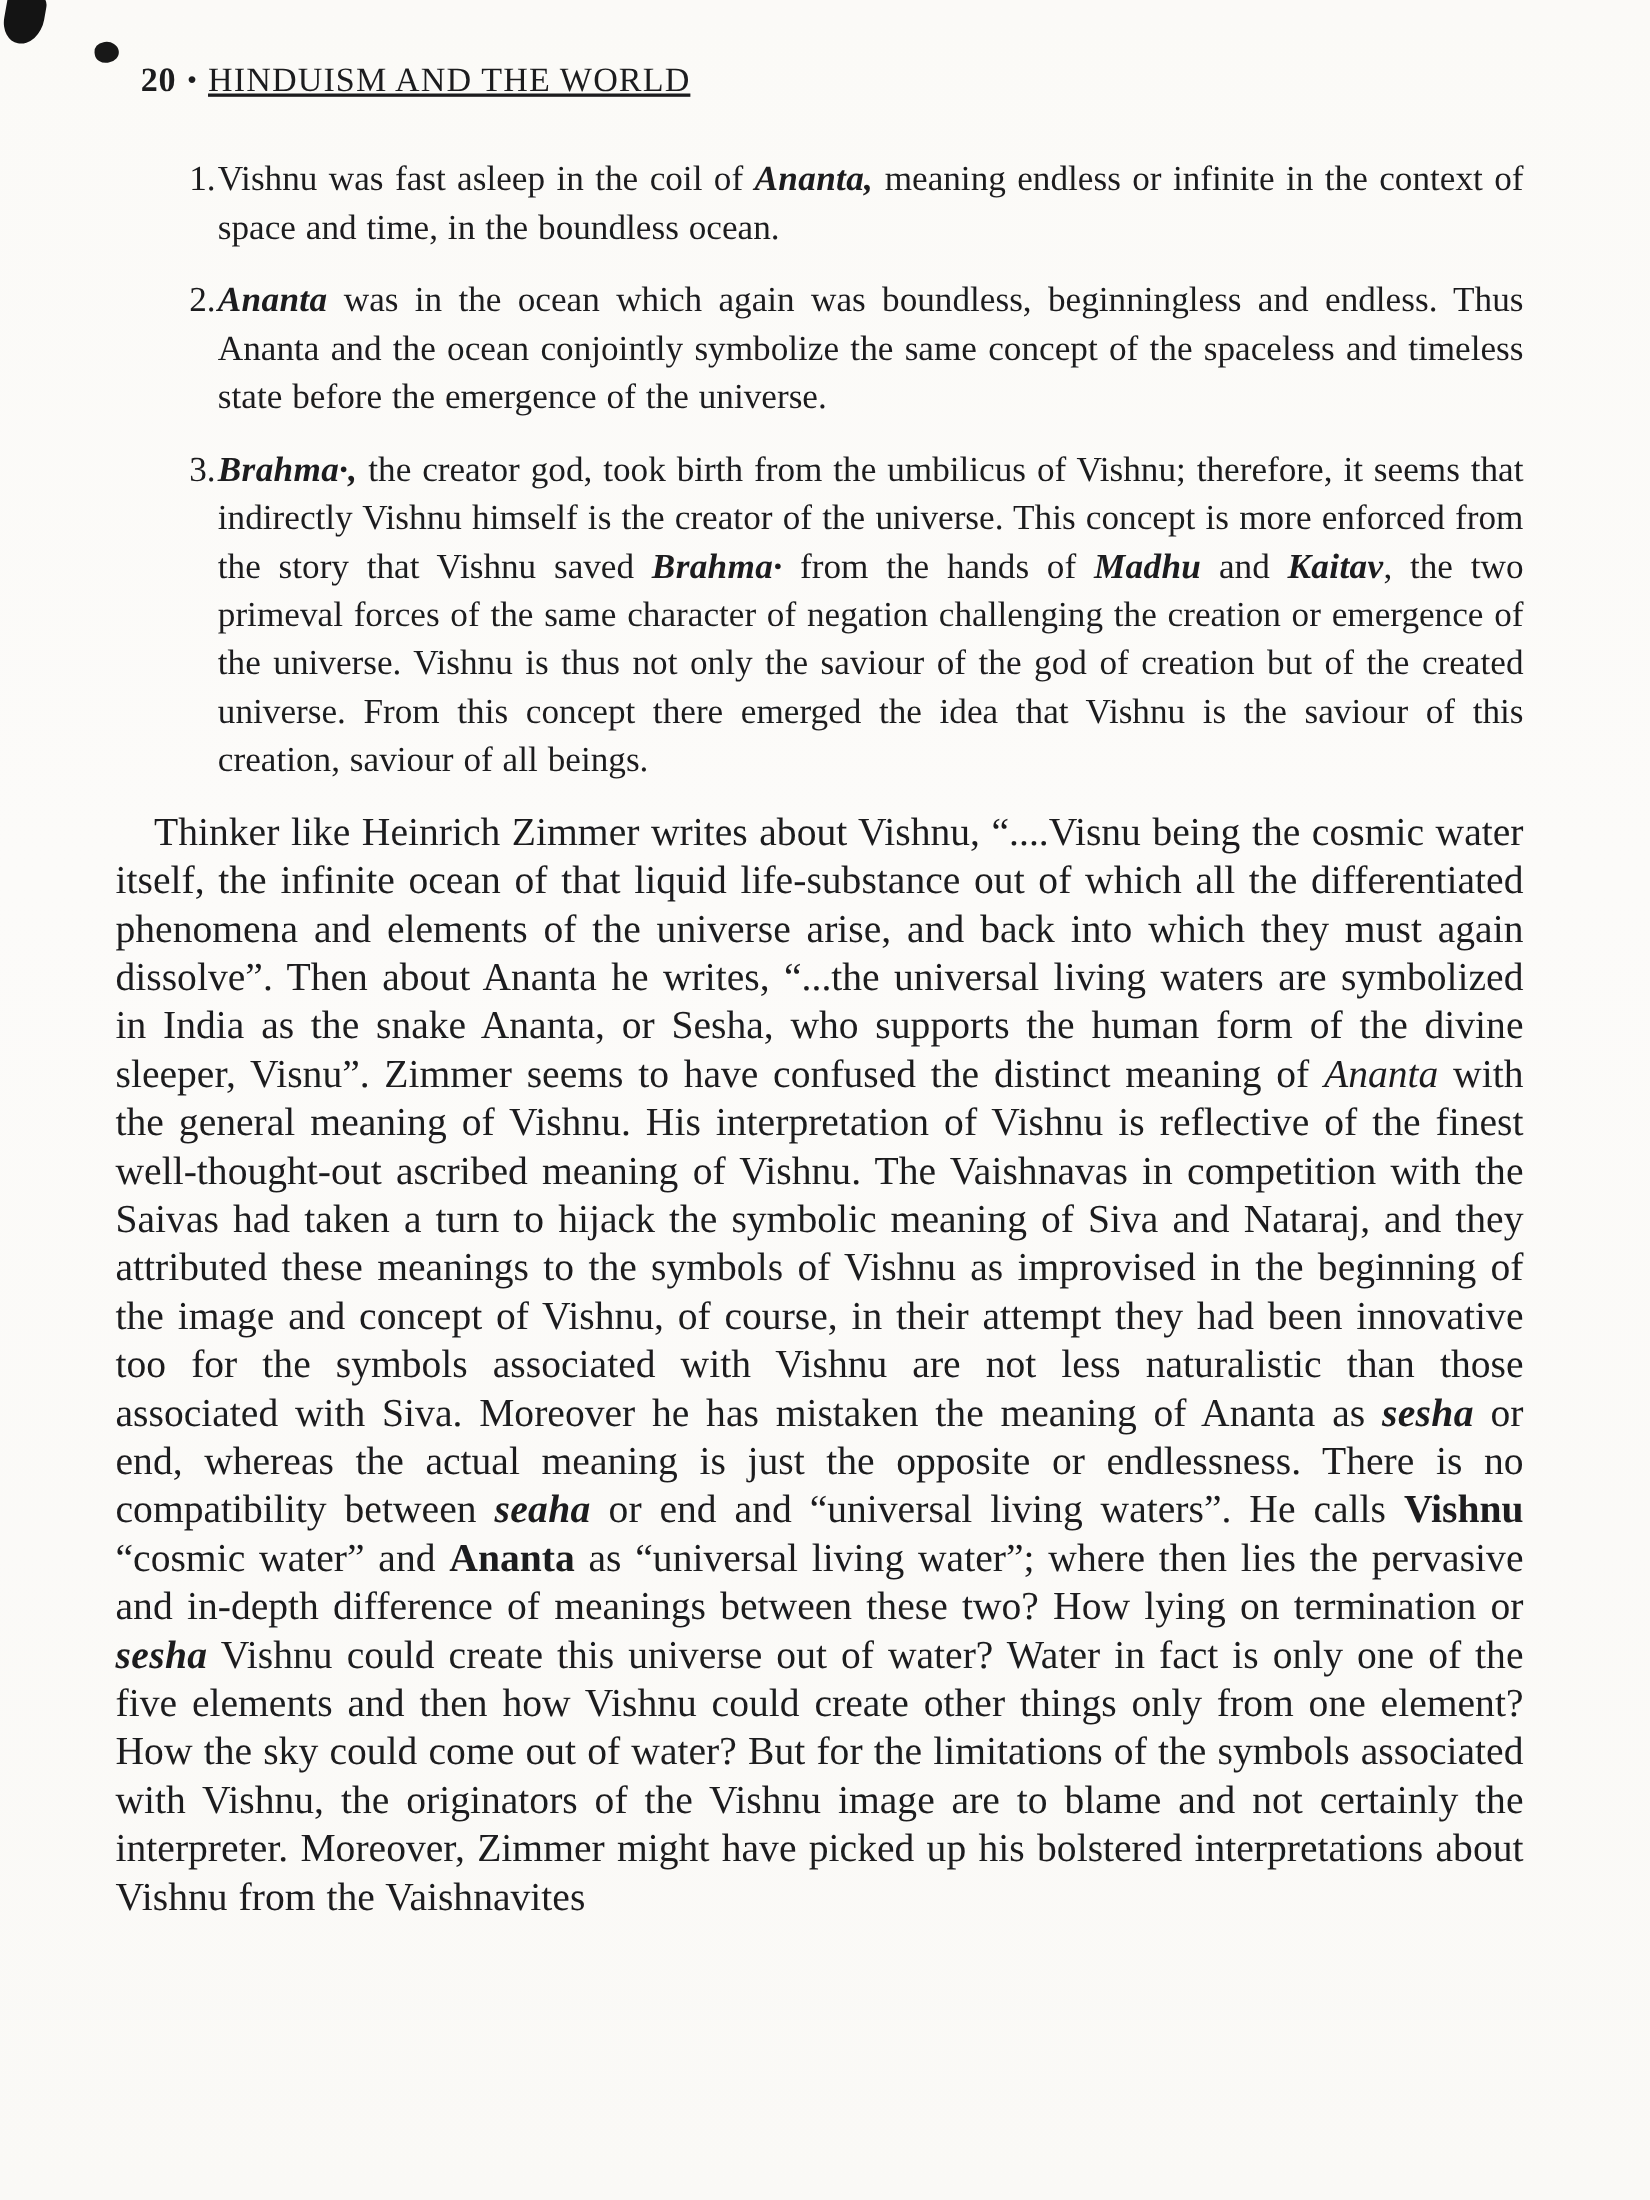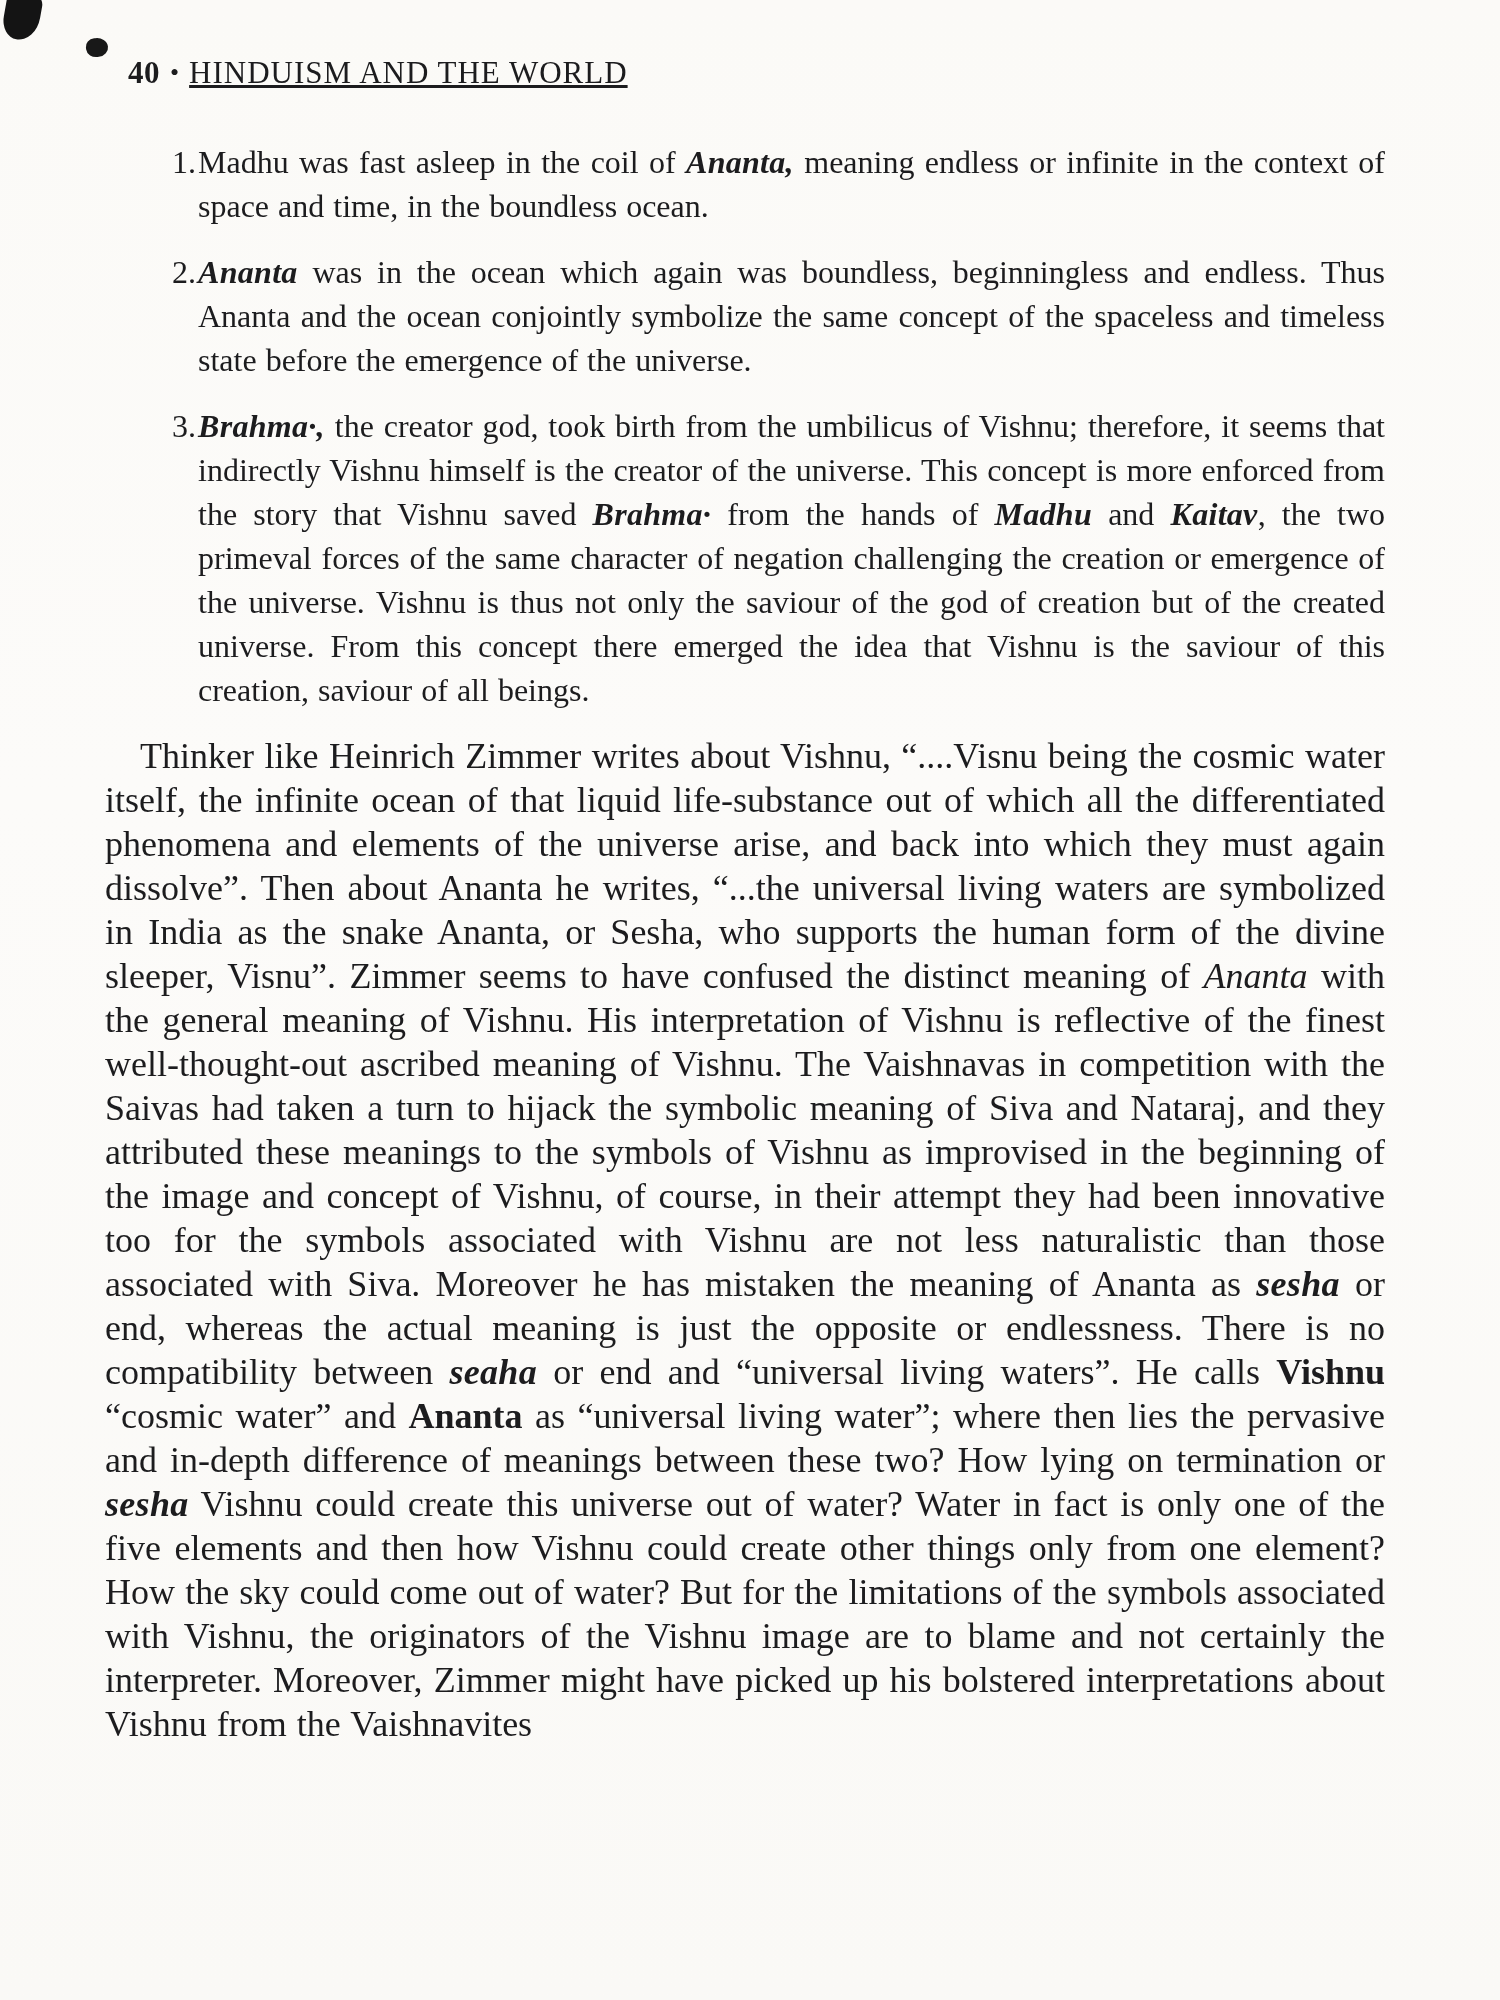--- a/index.html
+++ b/index.html
@@ -71,27 +71,27 @@
   .seg-bi { font-weight: bold; font-style: italic; letter-spacing: 0.3px; }
 </style>
 </head>
 <body>
 
 <div class="page">
   <div class="blot-a"></div>
   <div class="blot-b"></div>
 
   <div class="header">
-    <span class="pagenum">40</span><span class="sep">•</span><span class="htitle">HINDUISM AND THE WORLD</span>
+    <span class="pagenum">20</span><span class="sep">•</span><span class="htitle">HINDUISM AND THE WORLD</span>
   </div>
 
   <div class="list">
     <div class="list-item">
       <span class="list-num">1.</span>
-      <span><span>Madhu was fast asleep in the coil of </span><span class="seg-bi">Ananta,</span><span> meaning endless or infinite in the context of space and time, in the boundless ocean.</span></span>
+      <span><span>Vishnu was fast asleep in the coil of </span><span class="seg-bi">Ananta,</span><span> meaning endless or infinite in the context of space and time, in the boundless ocean.</span></span>
     </div>
     <div class="list-item">
       <span class="list-num">2.</span>
       <span><span class="seg-bi">Ananta</span><span> was in the ocean which again was boundless, beginningless and endless. Thus Ananta and the ocean conjointly symbolize the same concept of the spaceless and timeless state before the emergence of the universe.</span></span>
     </div>
     <div class="list-item">
       <span class="list-num">3.</span>
       <span><span class="seg-bi">Brahma·,</span><span> the creator god, took birth from the umbilicus of Vishnu; therefore, it seems that indirectly Vishnu himself is the creator of the universe. This concept is more enforced from the story that Vishnu saved </span><span class="seg-bi">Brahma·</span><span> from the hands of </span><span class="seg-bi">Madhu</span><span> and </span><span class="seg-bi">Kaitav</span><span>, the two primeval forces of the same character of negation challenging the creation or emergence of the universe. Vishnu is thus not only the saviour of the god of creation but of the created universe. From this concept there emerged the idea that Vishnu is the saviour of this creation, saviour of all beings.</span></span>
     </div>
   </div>

